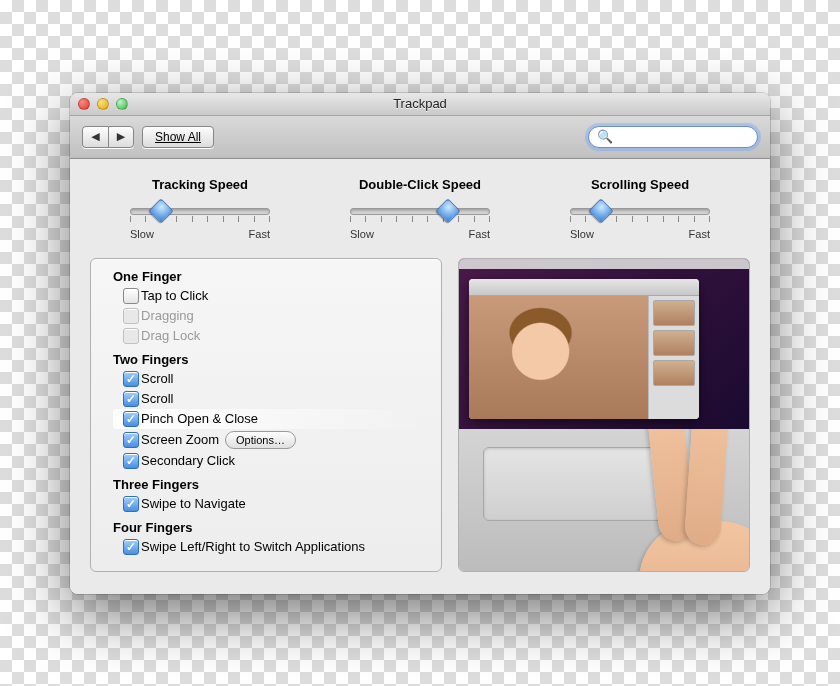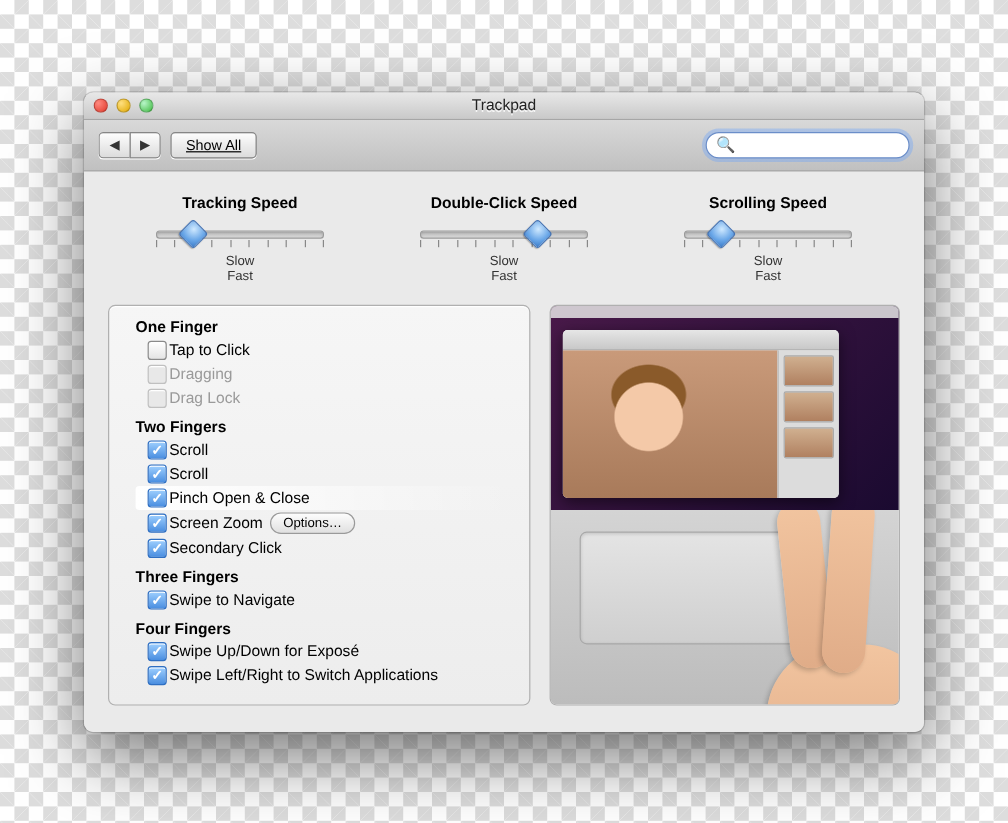--- a/index.html
+++ b/index.html
@@ -169,21 +169,20 @@
     transform: translateX(-50%) rotate(45deg);
     box-shadow: 0 1px 1px rgba(0,0,0,0.3);
   }
   .slabels {
     display: flex;
     justify-content: space-between;
     font-size: 11px;
     color: #333;
     width: 140px;
     margin: 2px auto 0;
-    flex-direction: column;
   }
 
   .lower {
     display: flex;
     gap: 16px;
   }
 
   .panel {
     flex: 1;
     background: linear-gradient(#f6f6f6, #ededed);
@@ -493,24 +492,20 @@
           <span>Secondary Click</span>
         </div>
 
         <div class="group-title">Three Fingers</div>
         <div class="row">
           <span class="cb checked"></span>
           <span>Swipe to Navigate</span>
         </div>
 
         <div class="group-title">Four Fingers</div>
-        <div class="row">
-          <span class="cb checked"></span>
-          <span>Swipe Up/Down for Exposé</span>
-        </div>
         <div class="row">
           <span class="cb checked"></span>
           <span>Swipe Left/Right to Switch Applications</span>
         </div>
 
       </div>
 
       <div class="preview">
         <div class="preview-top">
           <div class="menubar"></div>

